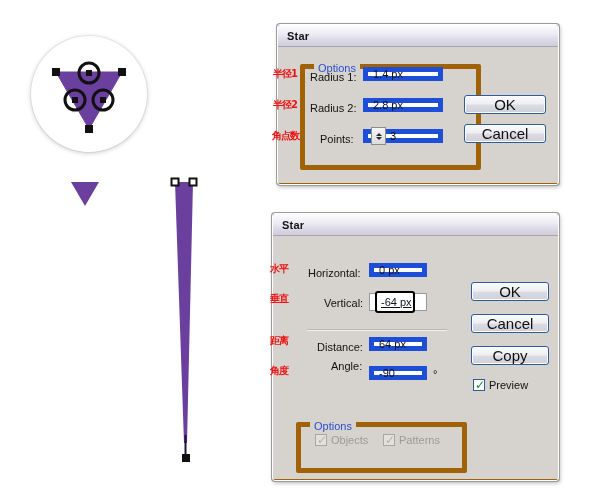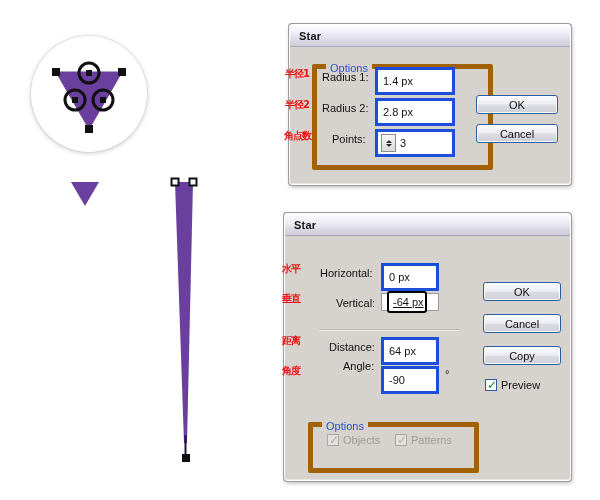--- a/index.html
+++ b/index.html
@@ -39,25 +39,24 @@
   }
   .art-spike {
     position: absolute;
     left: 163px; top: 175px;
     width: 54px; height: 290px;
   }
 
   
   .dialog {
     position: absolute;
-    background: #e5e5e5;
+    background: #a16207;
     border: 1px solid #ffffff;
     box-shadow: 0 0 0 1px #9b9b9b, 1px 2px 4px rgba(0,0,0,0.30);
     border-radius: 3px;
-    margin-left: 12px;
   }
   .dlg-titlebar {
     height: 22px;
     background: linear-gradient(to bottom, #fdfdff 0%, #eceaf3 45%, #dcdae6 70%, #cfcddb 100%);
     border-bottom: 1px solid #a9a6b4;
     border-radius: 2px 2px 0 0;
     display: flex;
     align-items: center;
     padding-left: 9px;
     box-sizing: border-box;
@@ -93,28 +92,28 @@
   
   .fld-label {
     position: absolute;
     font-size: 11px;
     color: #111111;
     white-space: nowrap;
   }
   .textbox {
     position: absolute;
     background: #ffffff;
-    border: 3px solid #1d4ed8;
+    border: 5px solid #1d4ed8;
     box-sizing: border-box;
     font-size: 11px;
     color: #111111;
     display: flex;
     align-items: center;
     padding-left: 5px;
-    height: 28px;
+    height: 14px;
   }
   .textbox.focused {
     border: 2px solid #000000;
     border-radius: 3px;
     padding-left: 4px;
     z-index: 3;
   }
   .textbox-shell {
     position: absolute;
     background: #ffffff;
@@ -149,21 +148,21 @@
   
   .btn {
     position: absolute;
     height: 19px;
     border: 1px solid #2d5c9e;
     border-radius: 3px;
     background: linear-gradient(to bottom,#fbfbfd 0%,#eeeef3 48%,#dcdce4 52%,#cfcfd9 100%);
     display: flex;
     align-items: center;
     justify-content: center;
-    font-size: 11px;
+    font-size: 15px;
     color: #101010;
     box-sizing: border-box;
     box-shadow: inset 0 0 0 1px #ffffff;
   }
 
   
   .chk-row {
     position: absolute;
     display: flex;
     align-items: center;

